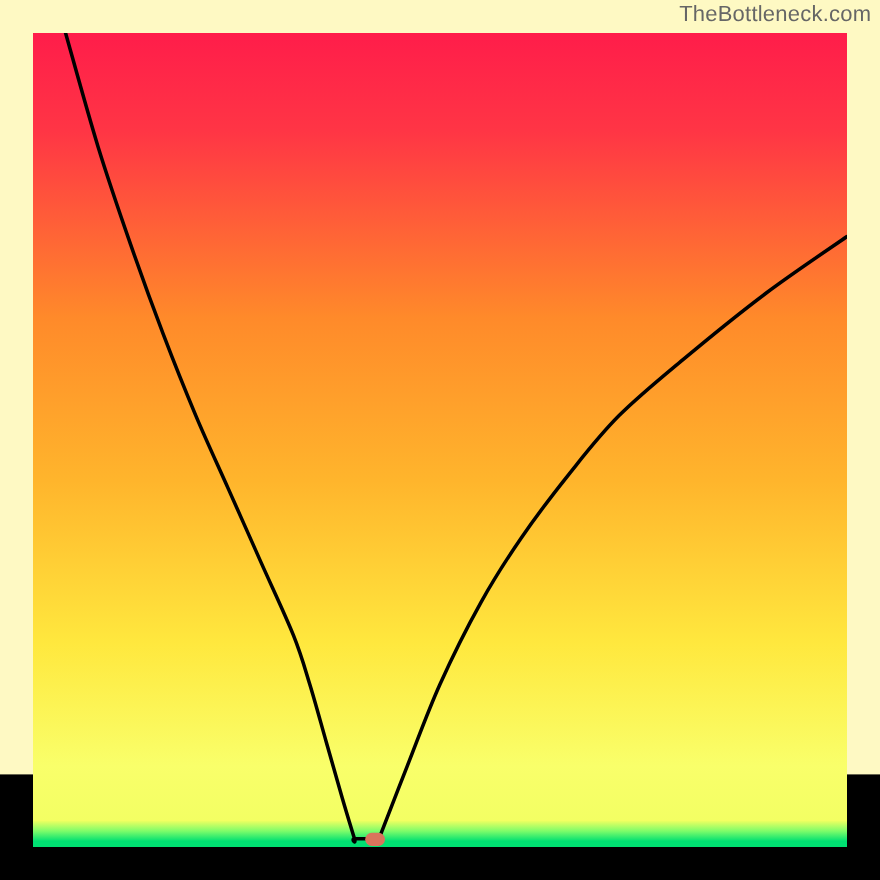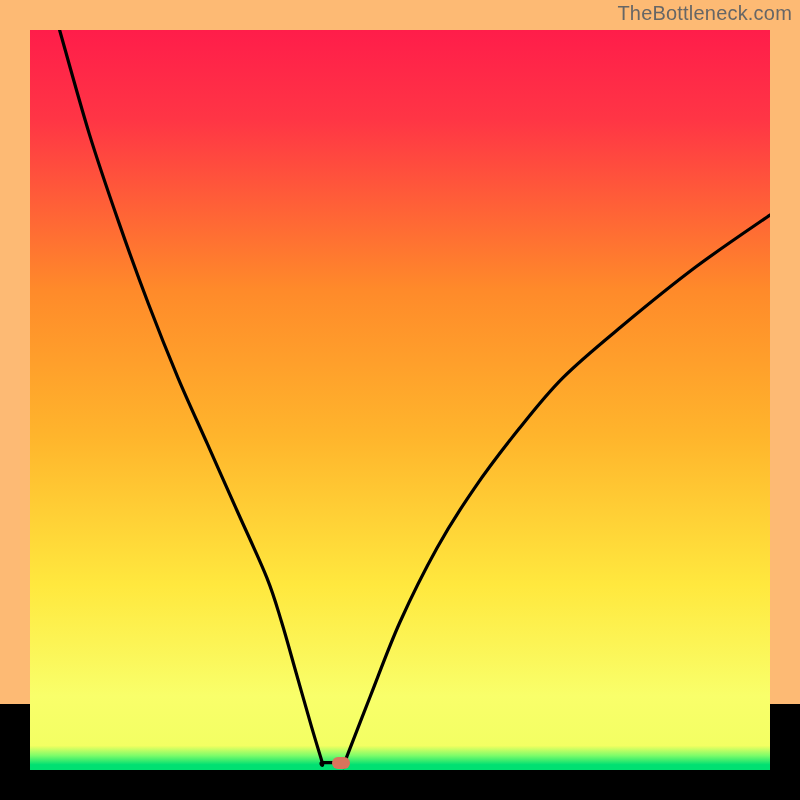--- a/index.html
+++ b/index.html
@@ -8,21 +8,21 @@
     width: 800px;
     height: 800px;
     background: #000;
     font-family: Arial, Helvetica, sans-serif;
     overflow: hidden;
   }
   .frame {
     position: relative;
     width: 800px;
     height: 704px;
-    background: #fdba74;
+    background: #fef9c3;
   }
   .plot-area {
     position: absolute;
     left: 30px;
     top: 30px;
     width: 740px;
     height: 740px;
     overflow: hidden;
   }
   .grad {

